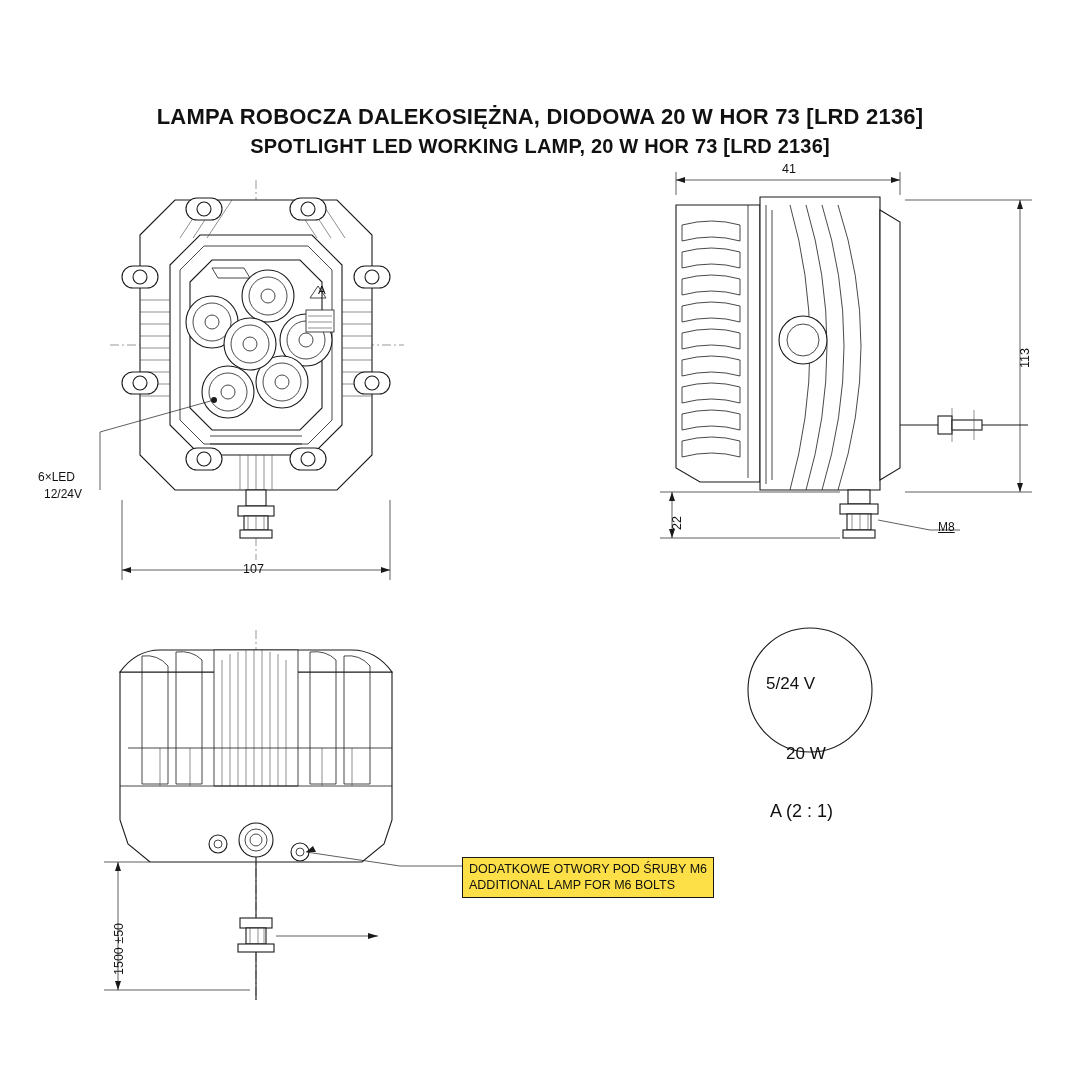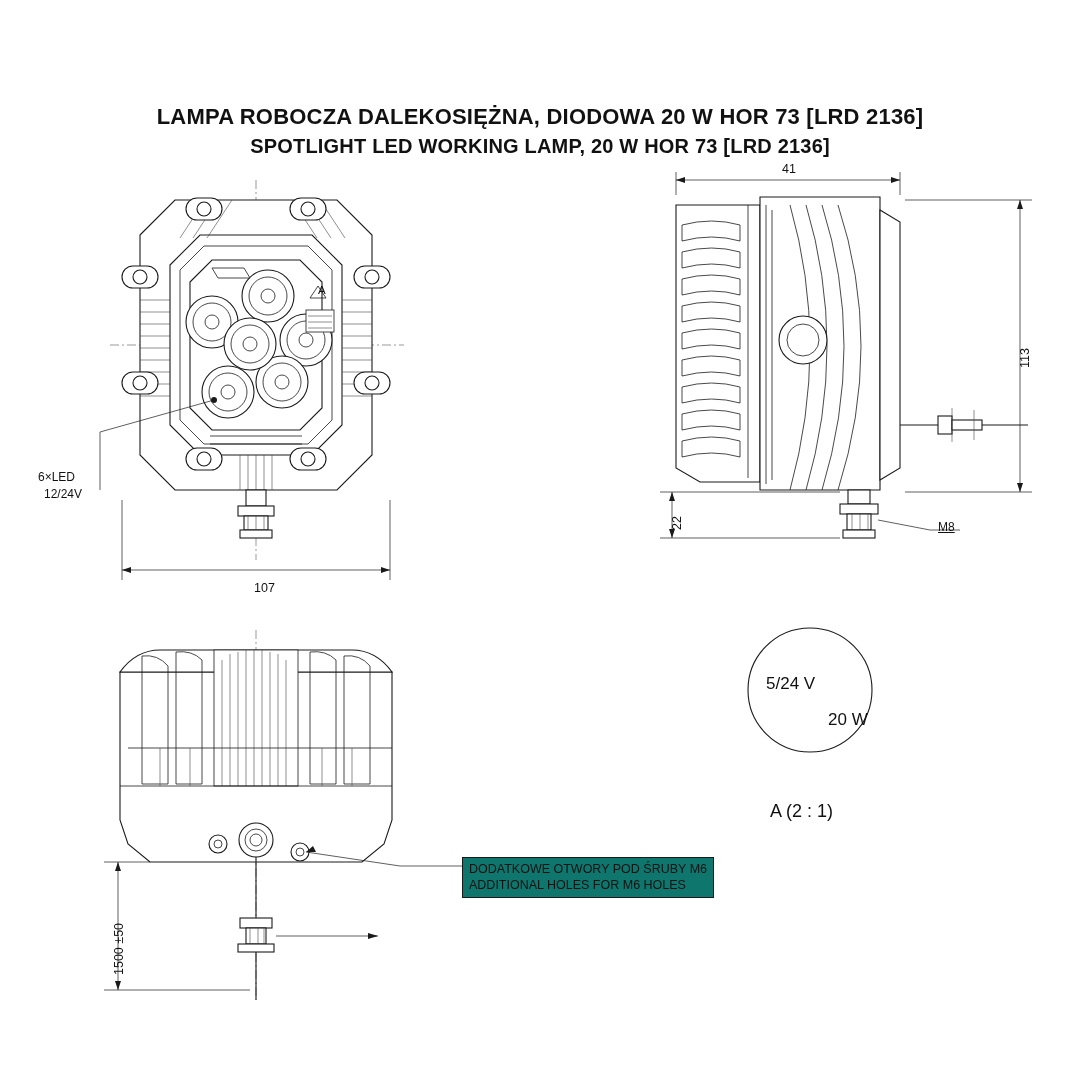--- a/index.html
+++ b/index.html
@@ -45,21 +45,21 @@
   .dim { stroke: #1a1a1a; fill: none; stroke-width: 0.7; }
   .ctr { stroke: #555; fill: none; stroke-width: 0.6; stroke-dasharray: 9 3 2 3; }
   .fillw { fill: #ffffff; }
   .dimtxt {
     font-size: 12.5px;
     font-family: "Liberation Sans", sans-serif;
   }
   .notebox {
     position: absolute;
     border: 1px solid #1a1a1a;
-    background: #0f766e;
+    background: #fde047;
     font-size: 12.5px;
     line-height: 1.28;
     padding: 3px 6px 4px 6px;
   }
   .plain-note {
     position: absolute;
     font-size: 12px;
     line-height: 1.3;
     white-space: nowrap;
   }
@@ -335,40 +335,40 @@
       <line class="dim" x1="306" y1="852" x2="400" y2="866"></line>
       <line class="dim" x1="400" y1="866" x2="462" y2="866"></line>
       <path d="M306 852 l10 0 l-3 -6 Z" fill="#1a1a1a"></path>
 
       <line class="dim" x1="276" y1="936" x2="340" y2="936"></line>
       <line class="dim" x1="340" y1="936" x2="378" y2="936"></line>
       <path d="M378 936 l-10 -3 l0 6 Z" fill="#1a1a1a"></path>
     </g>
   </svg>
 
-  <div class="txt dimtxt" style="left:254px; top:562px;margin-top:19px;">107</div>
+  <div class="txt dimtxt" style="left:243px; top:562px;">107</div>
 
   <div class="plain-note" style="left:38px; top:470px;">6×LED</div>
   <div class="plain-note" style="left:44px; top:487px;">12/24V</div>
 
   <div class="plain-note" style="left:318px; top:283px; font-size:11.5px;">A</div>
 
   <div class="txt dimtxt" style="left:782px; top:162px;">41</div>
 
   <div class="txt dimtxt vert" style="left:1018px; top:368px;">113</div>
 
   <div class="txt dimtxt vert" style="left:670px; top:530px;">22</div>
 
   <div class="plain-note" style="left:938px; top:520px; text-decoration:underline;">M8</div>
 
   <div class="badge-txt" style="left:766px; top:674px;">5/24 V</div>
-  <div class="badge-txt" style="left:786px; top:710px;margin-left:42px;">20 W</div>
+  <div class="badge-txt" style="left:786px; top:744px;">20 W</div>
   <div class="plain-note" style="left:770px; top:800px; font-size:18px;">A (2 : 1)</div>
 
   <div class="txt dimtxt vert" style="left:112px; top:975px;">1500 ±50</div>
 
   <div class="notebox" style="left:462px; top:857px;">
     <div>DODATKOWE OTWORY POD ŚRUBY M6</div>
-    <div>ADDITIONAL HOLES FOR M6 HOLES</div>
+    <div>ADDITIONAL LAMP FOR M6 BOLTS</div>
   </div>
 
 
 </div>
 
 </body></html>

